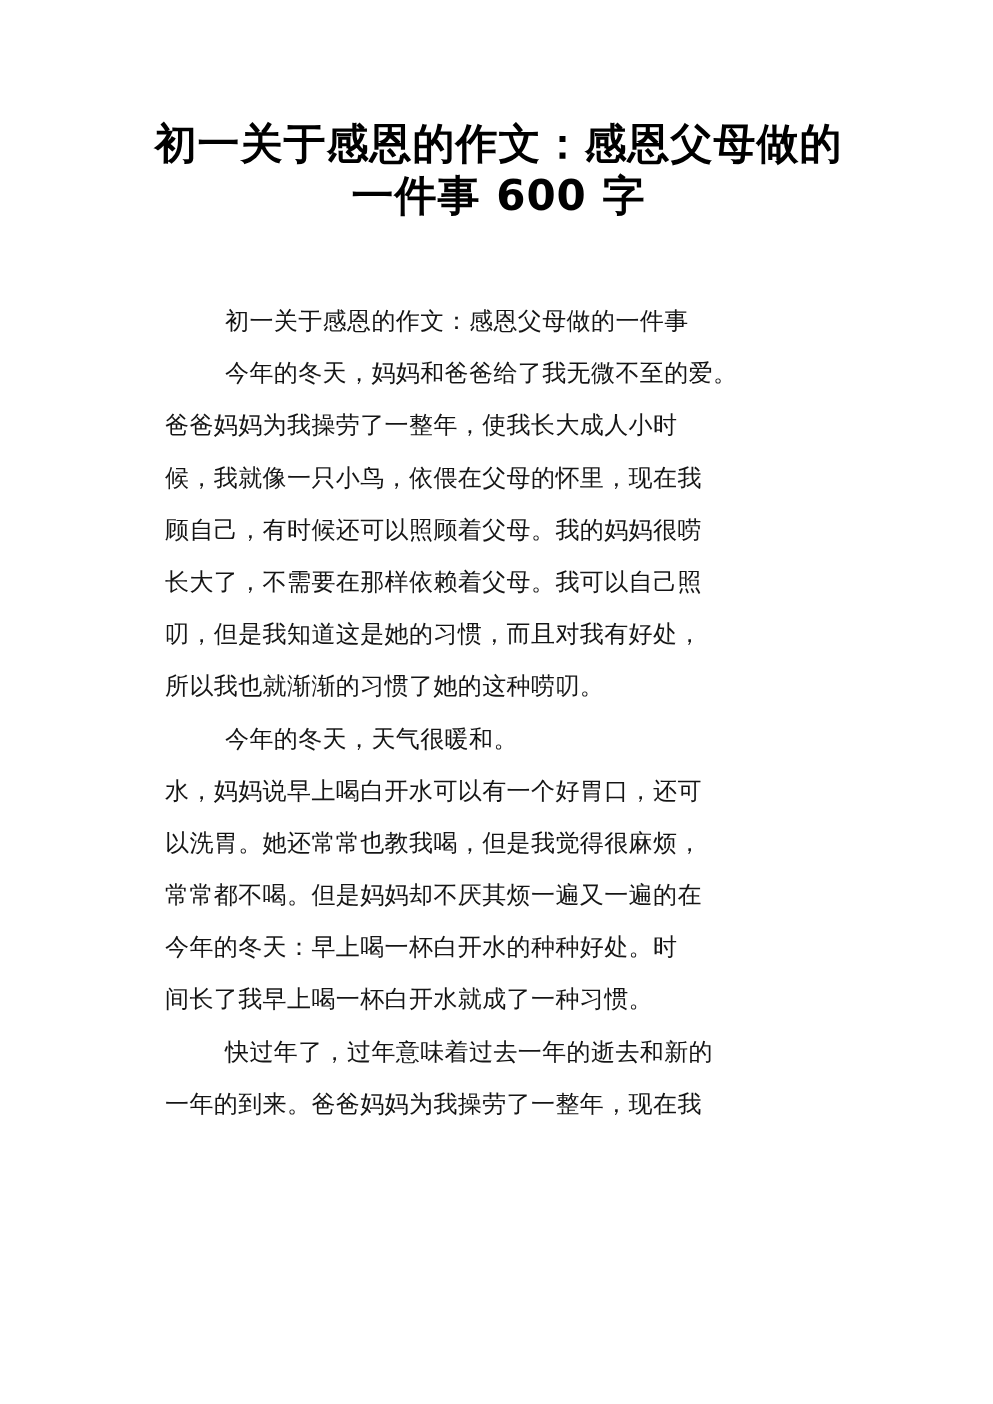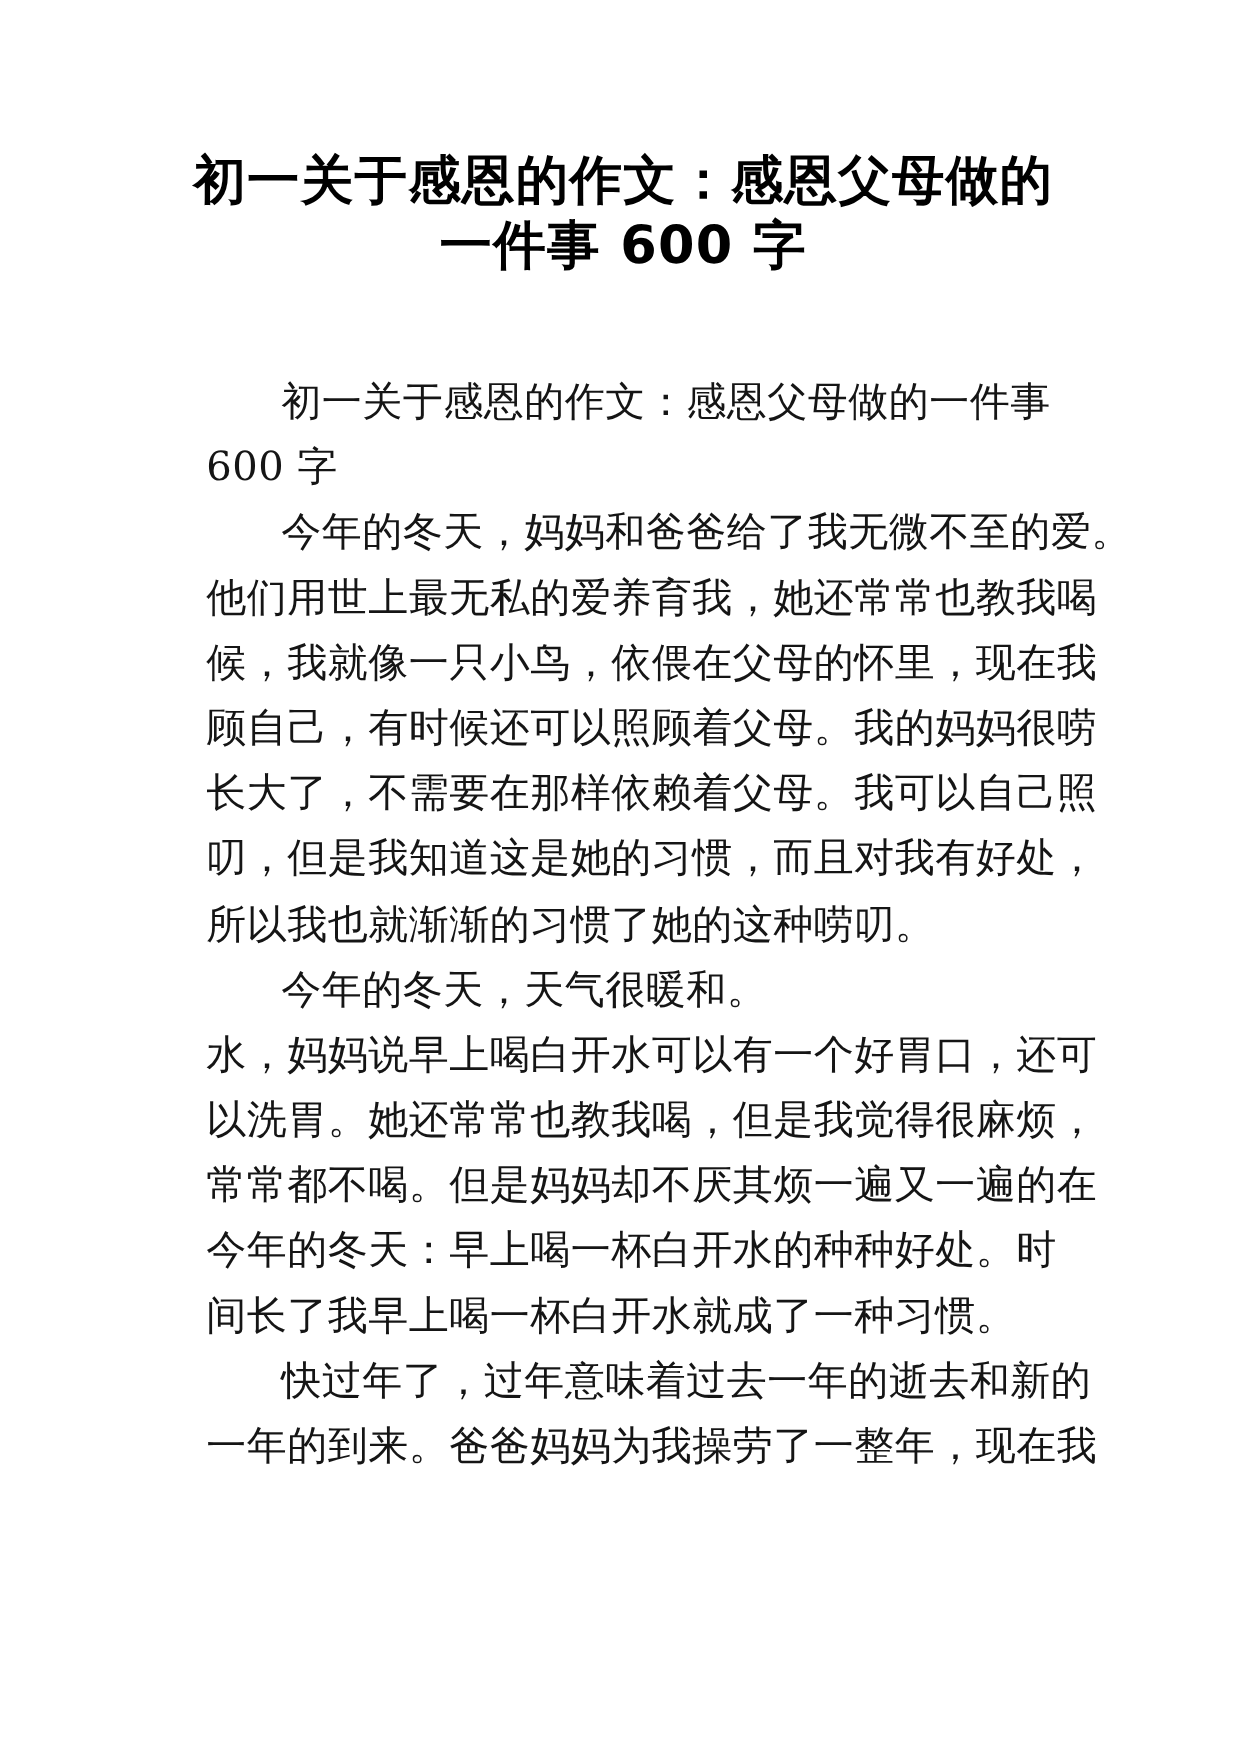--- a/index.html
+++ b/index.html
@@ -38,21 +38,21 @@
     .title .tline {
       display: block;
       white-space: nowrap;
     }
     .body {
       position: absolute;
       left: 165px;
       top: 295px;
       width: 665px;
       font-family: "DejaVu Serif", "Liberation Serif", serif;
-      font-size: 32px;
+      font-size: 24px;
       line-height: 52.2px;
       color: #151515;
     }
     .line {
       display: block;
       white-space: nowrap;
       height: 52.2px;
       letter-spacing: 0.4px;
     }
     .line.indent {
@@ -63,23 +63,22 @@
 <body>
 
 <div class="page">
   <div class="title">
     <span class="tline">初一关于感恩的作文：感恩父母做的</span>
     <span class="tline">一件事 600 字</span>
   </div>
 
   <div class="body">
     <span class="line indent">初一关于感恩的作文：感恩父母做的一件事</span>
-    <span class="line">600 字</span>
     <span class="line indent">今年的冬天，妈妈和爸爸给了我无微不至的爱。</span>
-    <span class="line">他们用世上最无私的爱养育我，她还常常也教我喝</span>
+    <span class="line">爸爸妈妈为我操劳了一整年，使我长大成人小时</span>
     <span class="line">候，我就像一只小鸟，依偎在父母的怀里，现在我</span>
     <span class="line">顾自己，有时候还可以照顾着父母。我的妈妈很唠</span>
     <span class="line">长大了，不需要在那样依赖着父母。我可以自己照</span>
     <span class="line">叨，但是我知道这是她的习惯，而且对我有好处，</span>
     <span class="line">所以我也就渐渐的习惯了她的这种唠叨。</span>
     <span class="line indent">今年的冬天，天气很暖和。</span>
     <span class="line">水，妈妈说早上喝白开水可以有一个好胃口，还可</span>
     <span class="line">以洗胃。她还常常也教我喝，但是我觉得很麻烦，</span>
     <span class="line">常常都不喝。但是妈妈却不厌其烦一遍又一遍的在</span>
     <span class="line">今年的冬天：早上喝一杯白开水的种种好处。时</span>

